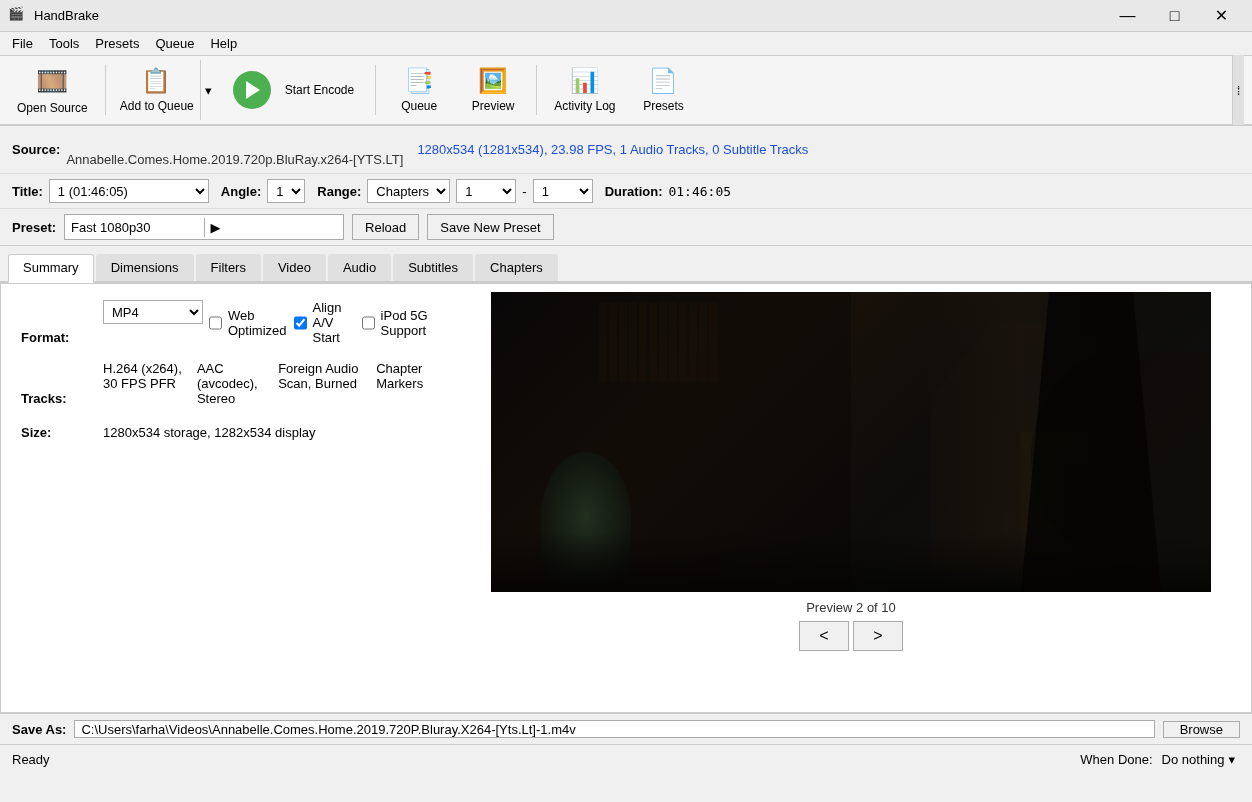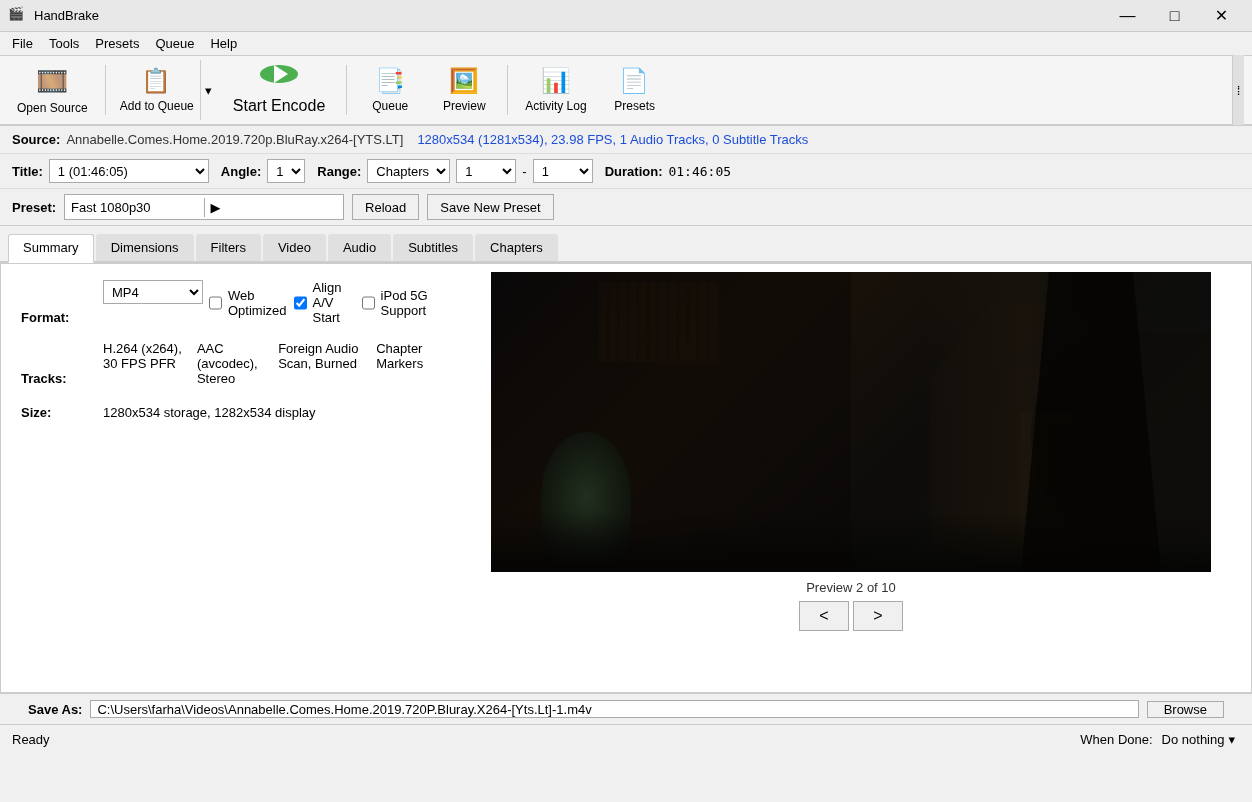--- a/index.html
+++ b/index.html
@@ -16,30 +16,30 @@
     .menu-bar { background: #f0f0f0; height: 24px; display: flex; align-items: center; padding: 0 4px; border-bottom: 1px solid #ccc; }
     .menu-item { padding: 2px 8px; cursor: pointer; font-size: 13px; }
     
     
     .toolbar { background: #f5f5f5; height: 70px; display: flex; align-items: center; padding: 4px 8px; border-bottom: 2px solid #ccc; gap: 4px; }
     .toolbar-btn { display: flex; flex-direction: column; align-items: center; justify-content: center; padding: 4px 8px; cursor: pointer; border: 1px solid transparent; min-width: 70px; height: 60px; background: transparent; gap: 4px; font-size: 12px; }
     .toolbar-separator { width: 1px; height: 50px; background: #ccc; margin: 0 4px; }
     .toolbar-btn-with-arrow { display: flex; flex-direction: row; align-items: stretch; }
     .toolbar-btn-with-arrow .main-part { display: flex; flex-direction: column; align-items: center; justify-content: center; padding: 4px 6px; cursor: pointer; min-width: 60px; height: 60px; gap: 4px; font-size: 12px; }
     .toolbar-btn-with-arrow .arrow-part { display: flex; align-items: center; justify-content: center; width: 16px; cursor: pointer; border-left: 1px solid #ccc; }
-    .start-encode-btn { display: flex; flex-direction: column; align-items: center; justify-content: center; padding: 4px 12px; cursor: pointer; height: 60px; gap: 14px; font-size: 16px; background: transparent; border: 1px solid transparent; }
+    .start-encode-btn { display: flex; align-items: center; justify-content: center; padding: 4px 12px; cursor: pointer; height: 60px; gap: 14px; font-size: 12px; background: transparent; border: 1px solid transparent; }
     .play-circle { width: 38px; height: 38px; border-radius: 50%; background: #4caf50; display: flex; align-items: center; justify-content: center; }
     .play-triangle { width: 0; height: 0; border-top: 9px solid transparent; border-bottom: 9px solid transparent; border-left: 14px solid white; margin-left: 3px; }
     .toolbar-scrollbar { width: 12px; height: 70px; background: #e0e0e0; border-left: 1px solid #ccc; margin-left: auto; display: flex; align-items: center; justify-content: center; }
     
     
     .info-bar { padding: 6px 12px; background: #f0f0f0; border-bottom: 1px solid #ddd; }
     .info-row { display: flex; align-items: center; gap: 6px; }
     .info-label { font-weight: bold; }
-    .info-value { color: #333; }
+    .info-value { color: #333; margin-top: 20px; }
     .info-meta { color: #1d4ed8; margin-left: 8px; }
     
     
     .params-bar { padding: 5px 12px; background: #f0f0f0; border-bottom: 1px solid #ddd; display: flex; align-items: center; gap: 12px; }
     .param-group { display: flex; align-items: center; gap: 6px; }
     .param-label { font-weight: bold; }
     select { height: 24px; border: 1px solid #aaa; background: white; padding: 1px 4px; font-size: 13px; }
     .duration-val { font-family: monospace; }
     
     
@@ -68,21 +68,21 @@
     .checkbox-row { display: flex; align-items: center; gap: 6px; cursor: pointer; }
     .checkbox-row input[type="checkbox"] { width: 14px; height: 14px; }
     
     
     .preview-img { width: 720px; height: 300px; background: #1a1a1a; overflow: hidden; display: flex; align-items: center; justify-content: center; position: relative; }
     .preview-caption { font-size: 13px; color: #333; margin-top: 8px; text-align: left; }
     .preview-nav { display: flex; gap: 4px; margin-top: 6px; }
     .preview-nav-btn { width: 50px; height: 30px; border: 1px solid #aaa; background: #f0f0f0; cursor: pointer; font-size: 16px; display: flex; align-items: center; justify-content: center; }
     
     
-    .save-bar { padding: 6px 28px; background: #f0f0f0; border-top: 1px solid #ccc; display: flex; align-items: center; gap: 8px; }
+    .save-bar { padding: 6px 12px; background: #f0f0f0; border-top: 1px solid #ccc; display: flex; align-items: center; gap: 8px; }
     .save-label { font-weight: bold; }
     .save-input { flex: 1; height: 18px; border: 1px solid #aaa; padding: 2px 6px; font-size: 13px; }
     .browse-btn { height: 17px; padding: 0 16px; border: 1px solid #aaa; background: #f0f0f0; cursor: pointer; font-size: 13px; }
     
     
     .status-bar { padding: 5px 12px; background: #f0f0f0; border-top: 1px solid #ccc; display: flex; align-items: center; justify-content: space-between; }
     .when-done { display: flex; align-items: center; gap: 4px; }
     .when-done-select { display: flex; align-items: center; border: 1px solid transparent; padding: 1px 4px; cursor: pointer; }
     
     

